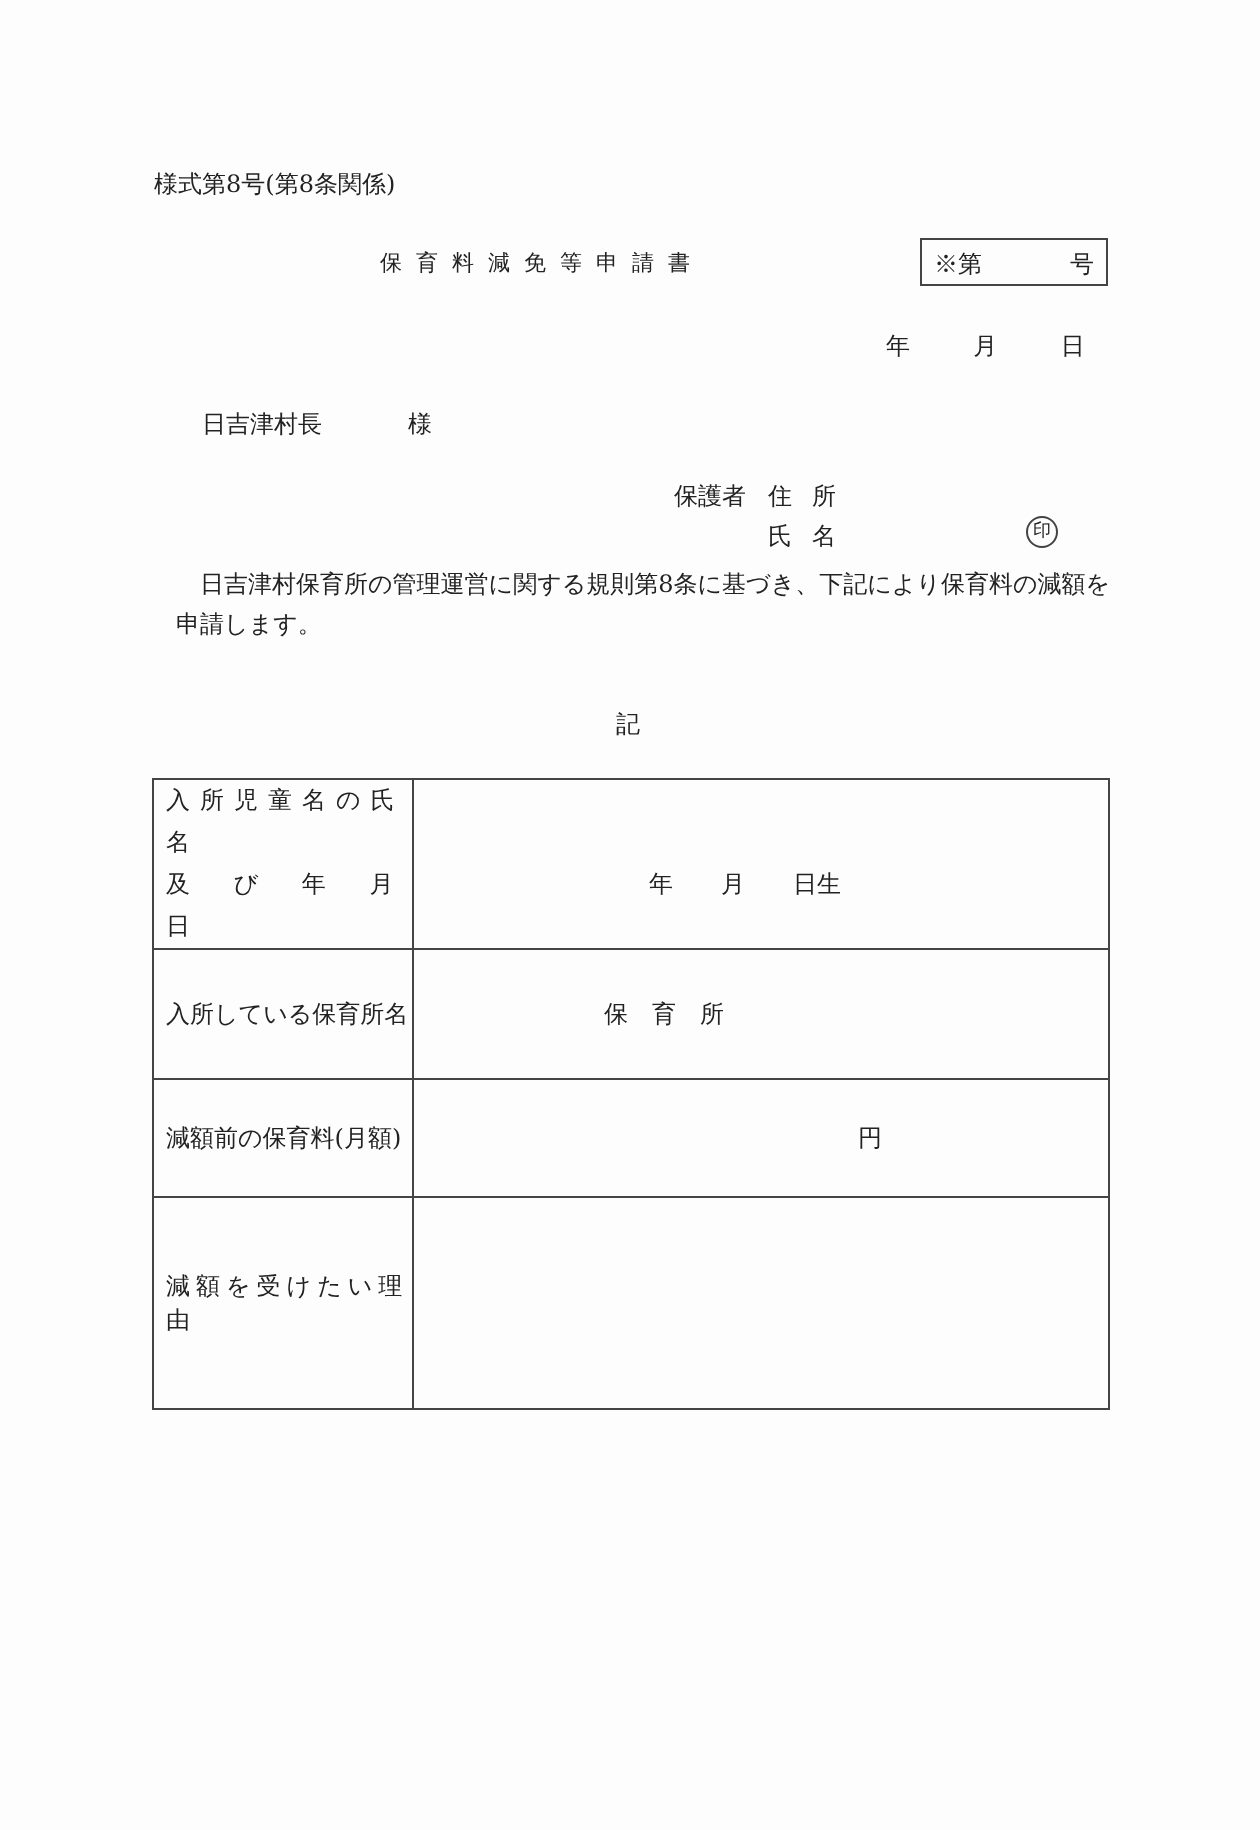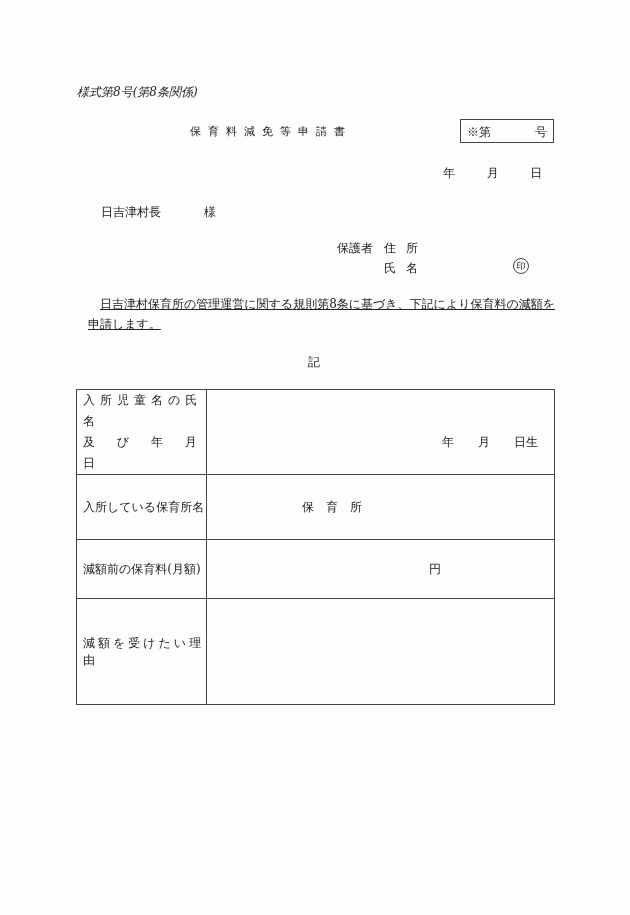--- a/index.html
+++ b/index.html
@@ -2,34 +2,34 @@
 <html><head>
 <meta charset="utf-8">
 <style>
   html, body { margin: 0; padding: 0; }
   body {
     width: 630px; height: 915px; background: #fdfdfd; position: relative;
     font-family: "DejaVu Serif", "Liberation Serif", serif; color: #222; font-size: 12px;
     overflow: hidden;
   }
   .abs { position: absolute; white-space: nowrap; }
-  #form-label { left: 77px; top: 84px; font-size: 12px; font-style: italic; }
+  #form-label { left: 77px; top: 84px; font-size: 12px; }
   #doc-title { left: 190px; top: 124px; font-size: 11px; letter-spacing: 7px; }
   #number-box { left: 460px; top: 119px; width: 94px; height: 24px; border: 1px solid #444; box-sizing: border-box; }
   #number-box .pre { position: absolute; left: 6px; top: 4px; }
   #number-box .suf { position: absolute; right: 6px; top: 4px; }
   #date-line { left: 443px; top: 165px; }
   #date-line span { display: inline-block; }
   #addressee { left: 101px; top: 204px; }
   #addressee .sama { margin-left: 43px; }
   #guardian-label { left: 337px; top: 240px; }
   #addr-label { left: 384px; top: 240px; letter-spacing: 10px; }
   #name-label { left: 384px; top: 260px; letter-spacing: 10px; }
   #seal { left: 513px; top: 258px; width: 14px; height: 14px; border: 1px solid #444; border-radius: 50%; font-size: 9px; line-height: 14px; text-align: center; }
-  #body-text { left: 88px; top: 294px; width: 470px; white-space: normal; line-height: 20px; text-indent: 12px; text-decoration: underline; }
+  #body-text { left: 88px; top: 282px; width: 470px; white-space: normal; line-height: 20px; text-indent: 12px; }
   #ki { left: 308px; top: 354px; }
   #table { position: absolute; left: 76px; top: 389px; width: 479px; border-collapse: collapse; }
   #table td { border: 1px solid #444; padding: 0; vertical-align: middle; }
   #table td.lab { width: 130px; padding-left: 6px; box-sizing: border-box; }
   .r1 { height: 83px; } .r2 { height: 65px; } .r3 { height: 59px; } .r4 { height: 59px; } .r5 { height: 106px; }
   .spread { letter-spacing: 5px; }
   .lab1 div { line-height: 21px; }
 </style>
 </head>
 <body>
@@ -57,21 +57,21 @@
 <div id="body-text" class="abs">日吉津村保育所の管理運営に関する規則第8条に基づき、下記により保育料の減額を申請します。</div>
 <div id="ki" class="abs">記</div>
 
 <table id="table">
   <tbody>
       <tr class="r1">
     <td class="lab lab1">
       <div class="spread">入所児童名の氏名</div>
       <div style="letter-spacing:9px">及 び 年 月 日</div>
     </td>
-    <td style="text-align:right;padding-right:16px;padding-top:20px;"><span>年　　月　　日生</span></td>
+    <td style="text-align:center;padding-right:16px;padding-top:20px;"><span>年　　月　　日生</span></td>
   </tr>
   <tr class="r2">
     <td class="lab">入所している保育所名</td>
     <td style="text-align:left;padding-left:95px;"><span>保　育　所</span></td>
   </tr>
   <tr class="r3">
     <td class="lab">減額前の保育料(月額)</td>
     <td style="text-align:left;padding-left:222px;"><span>円</span></td>
   </tr>
   <tr class="r5">

